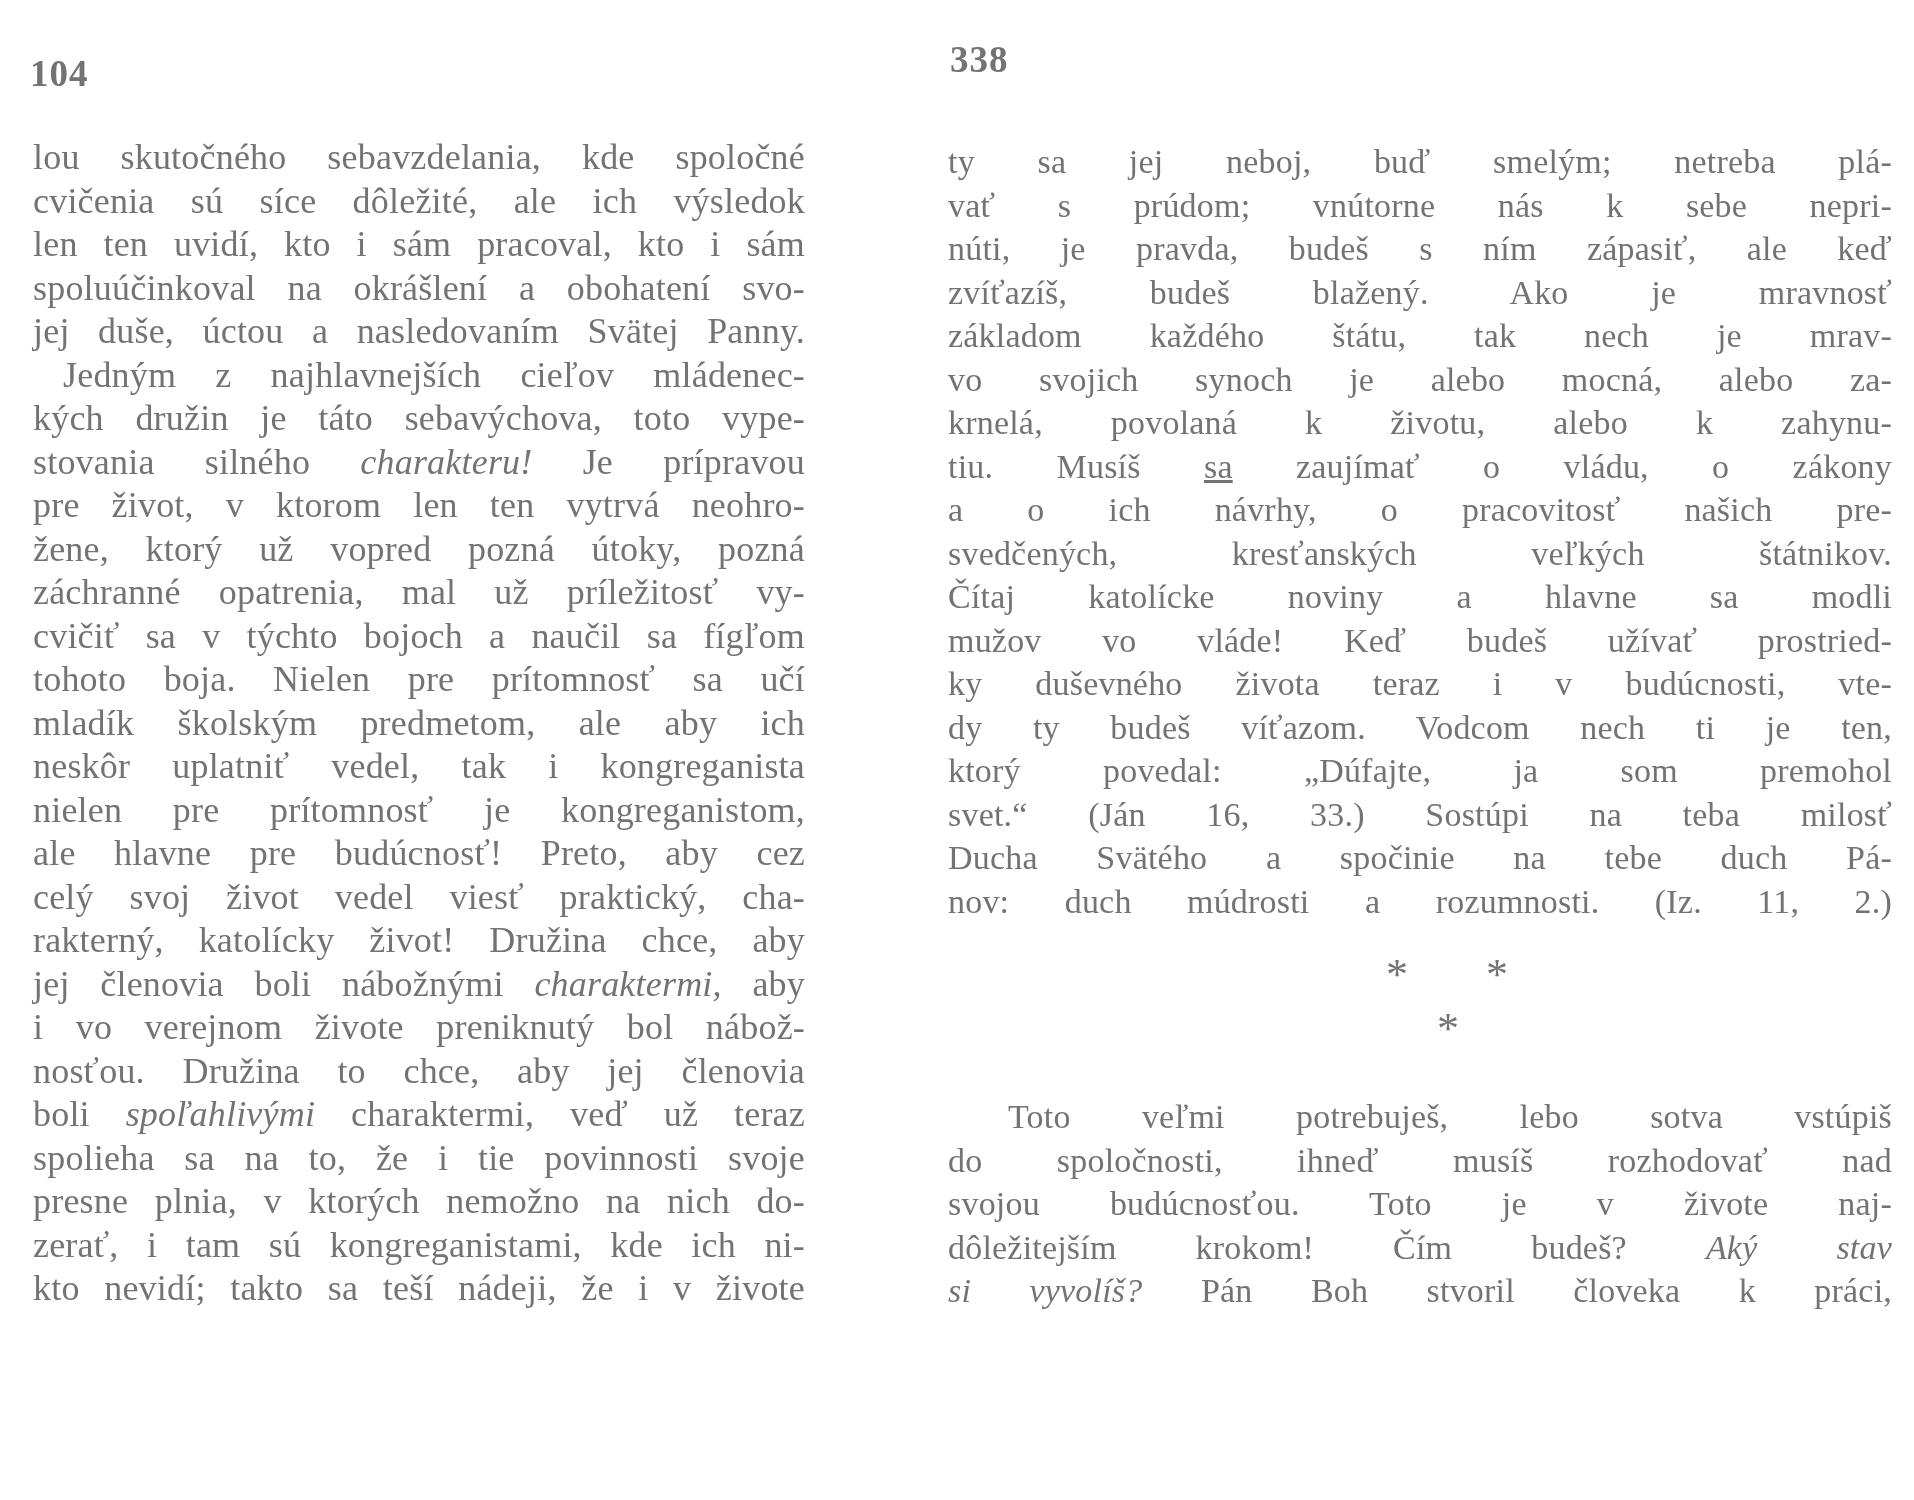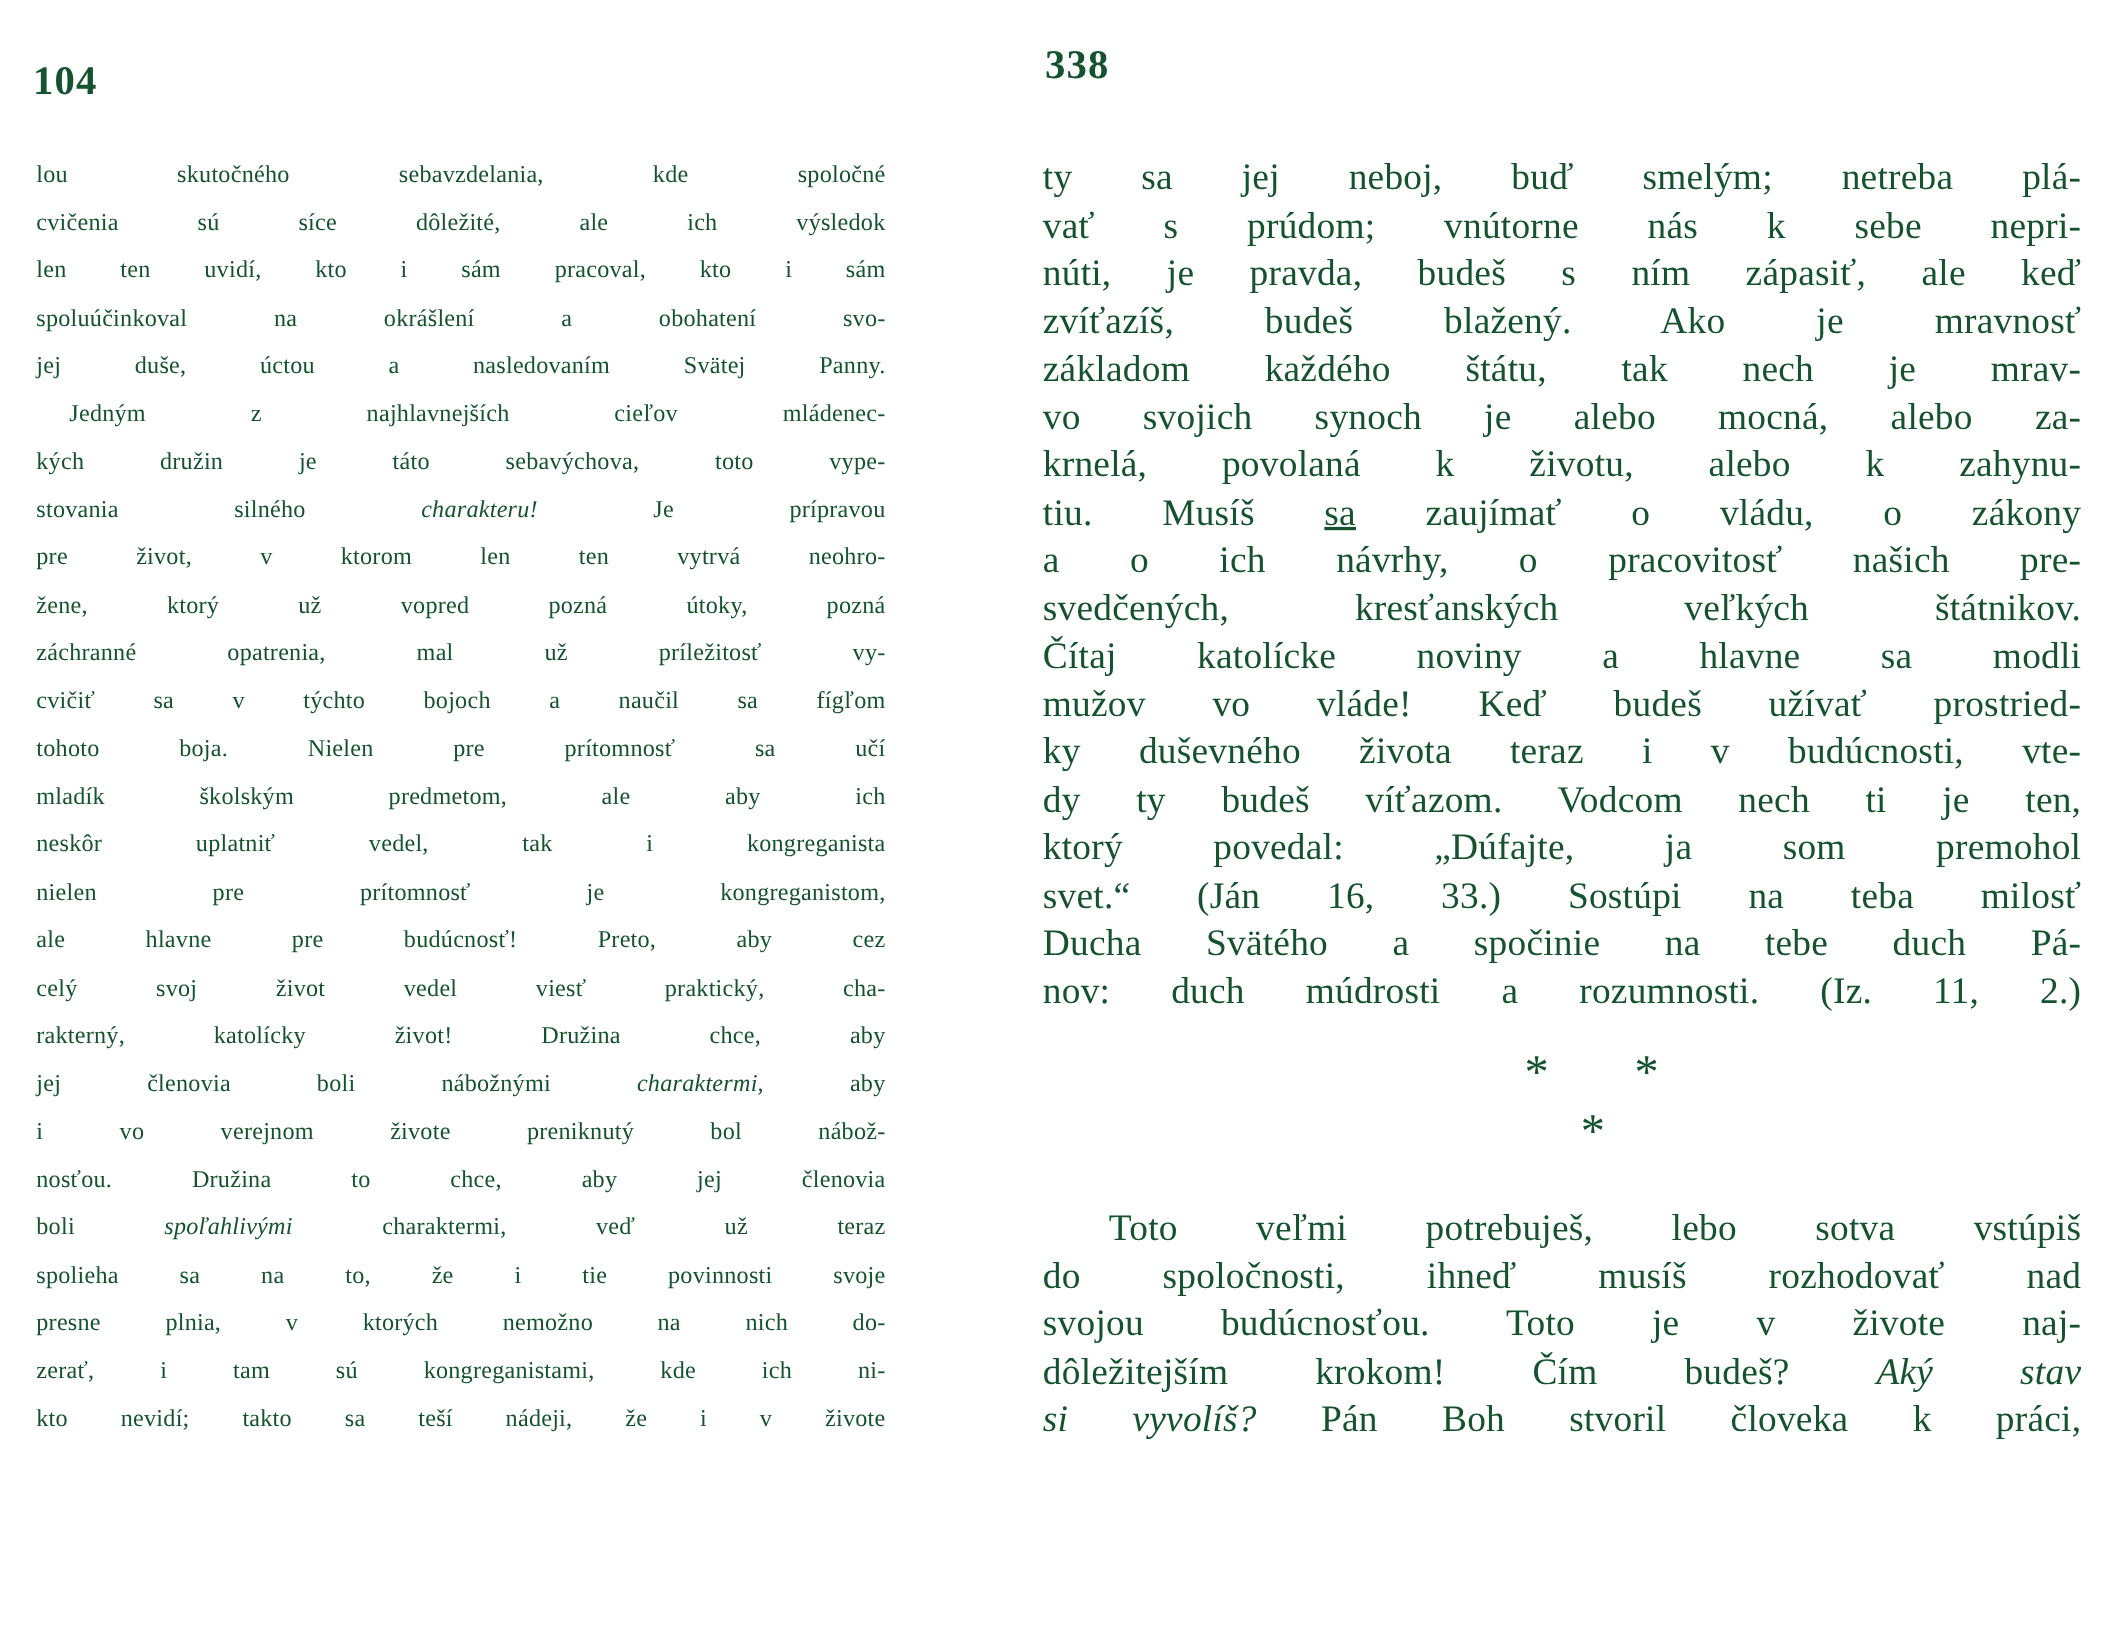--- a/index.html
+++ b/index.html
@@ -2,34 +2,34 @@
 <html><head>
 <meta charset="utf-8">
 <style>
   html,body{margin:0;padding:0;background:#ffffff;}
   .canvas{
     position:relative;
     width:1914px;height:1500px;
     background:#ffffff;
     overflow:hidden;
     font-family:"Liberation Serif", serif;
-    color:#14532d;
+    color:#737373;
   }
   .page-num{
     position:absolute;
     font-size:37px;
     font-weight:bold;
     letter-spacing:1px;
   }
   #pagenum-left{left:30px;top:52px;}
   #pagenum-right{left:950px;top:38px;}
   .col{position:absolute;}
   #col-left{
     left:33px;top:136px;width:772px;
-    font-size:22px;
+    font-size:36px;
   }
   #col-right{
     left:948px;top:140px;width:944px;
     font-size:34px;
   }
   .line{
     height:43.5px;
     line-height:43.5px;
     text-align:justify;
     text-align-last:justify;

